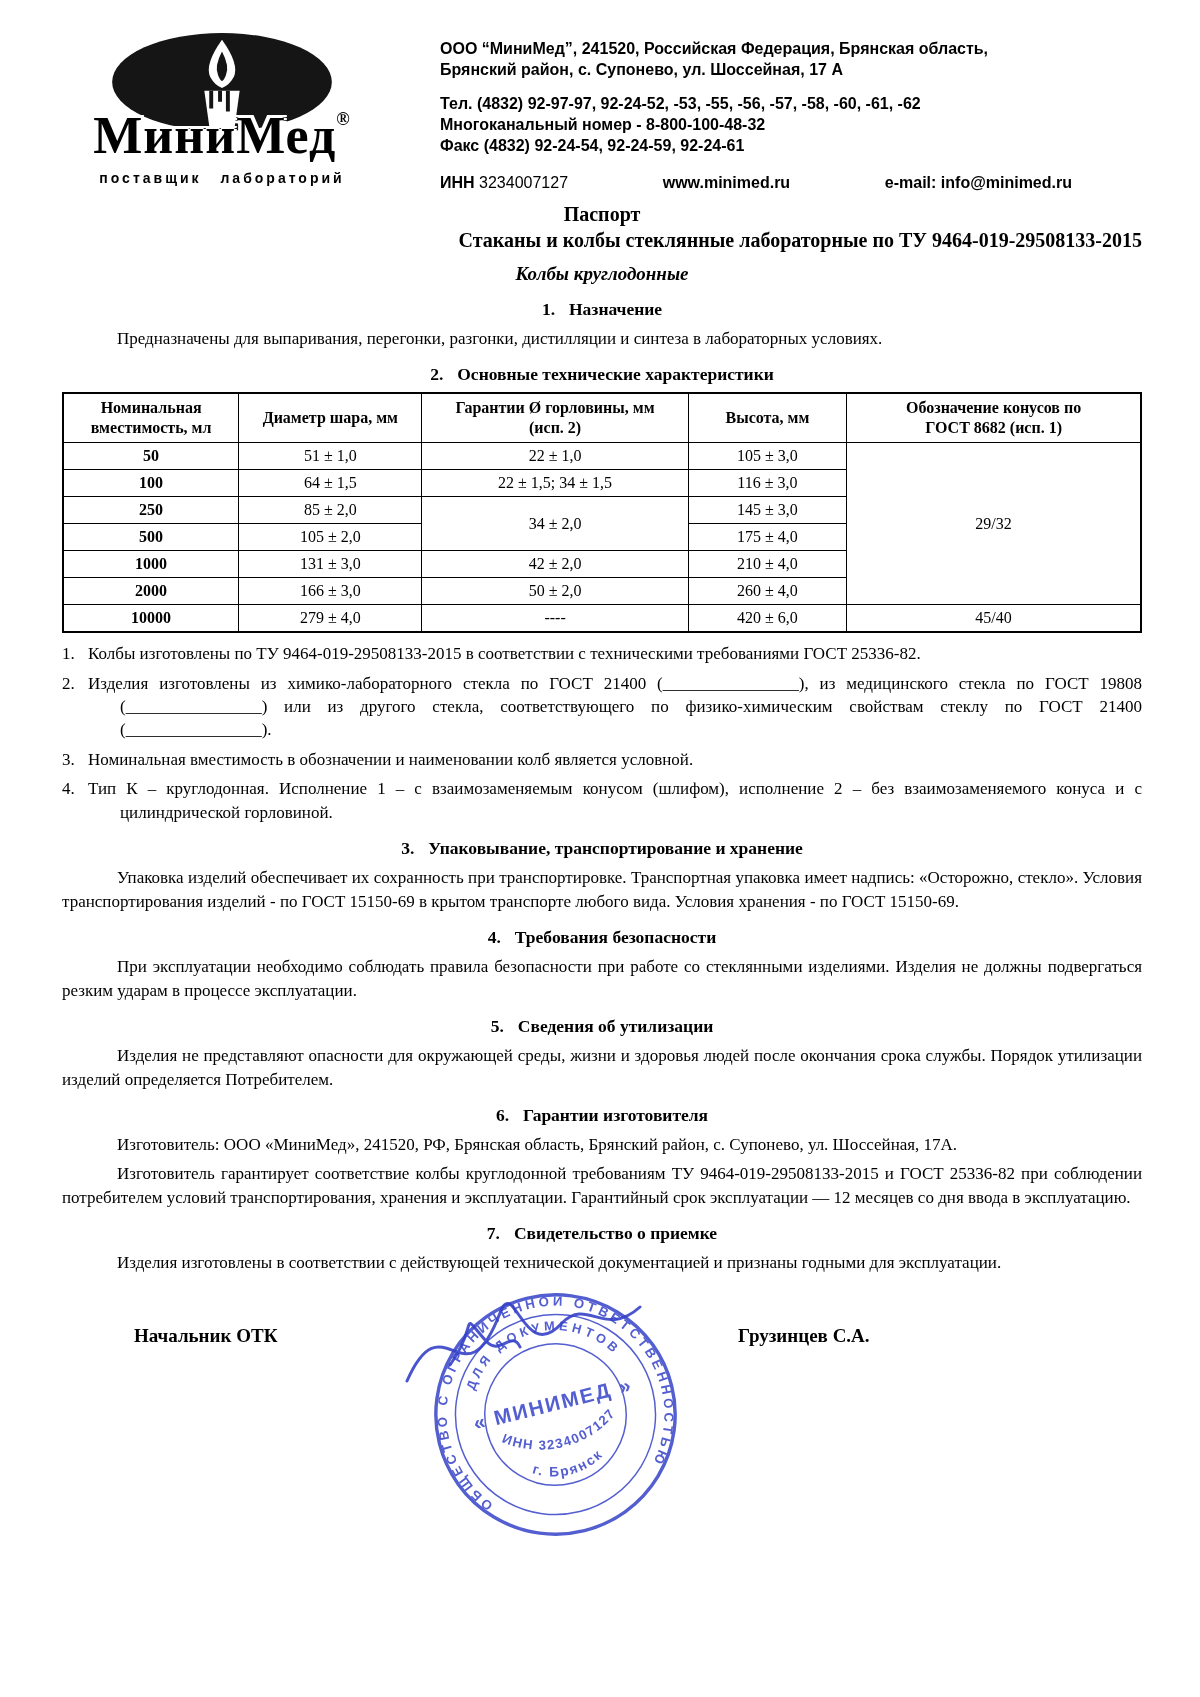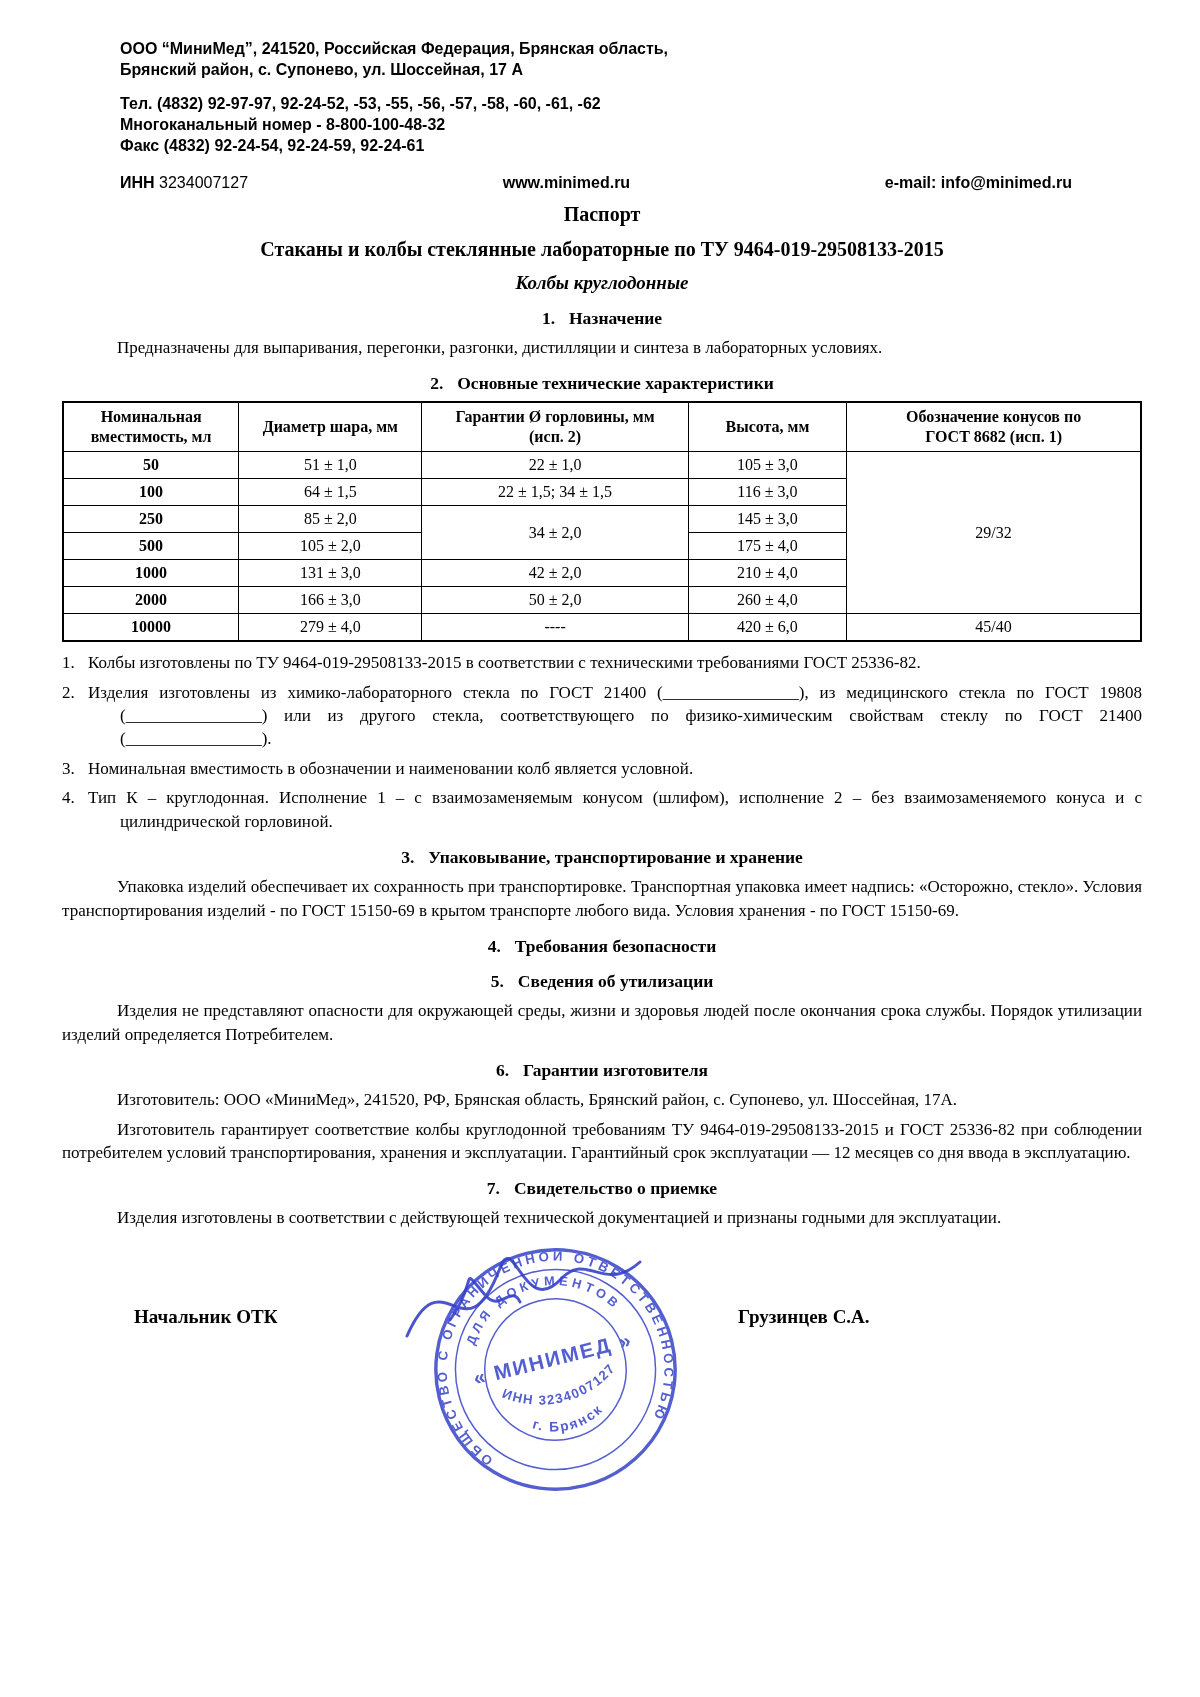--- a/index.html
+++ b/index.html
@@ -19,40 +19,40 @@
   .logo-reg{font-size:18px;vertical-align:28px;}
   .logo-tagline{font-family:"Liberation Sans","DejaVu Sans",sans-serif;font-weight:bold;font-size:14px;letter-spacing:3px;word-spacing:12px;margin-top:8px;}
   .contact{flex:1;padding-left:58px;padding-top:10px;font-family:"Liberation Sans","DejaVu Sans",sans-serif;font-weight:bold;font-size:16px;line-height:1.32;}
   .c-line{margin:0;}
   .c-gap{margin-top:13px;}
   .inn-row{display:flex;justify-content:space-between;margin-top:15px;padding-right:70px;}
   .inn-value{font-weight:normal;}
   .registration{text-align:right;margin:13px 126px 0 0;font-size:17.5px;}
   
   .t1{text-align:center;font-size:20px;font-weight:bold;margin:10px 0 0 0;}
-  .t2{text-align:center;font-size:20px;font-weight:bold;margin:12px 0 0 0;}
+  .t2{text-align:right;font-size:20px;font-weight:bold;margin:3px 0 0 0;}
   .t3{text-align:center;font-size:19px;font-weight:bold;font-style:italic;margin:11px 0 0 0;}
   .sec-head{display:flex;justify-content:center;gap:14px;font-weight:bold;font-size:17.5px;margin:14px 0 7px 0;}
   .body-p{font-size:17px;line-height:1.38;text-align:justify;text-indent:55px;margin:0;}
   .body-p + .body-p{margin-top:6px;}
   
   .spec-table{width:100%;border-collapse:collapse;margin-top:0;font-size:16px;border:2px solid #000;padding-left:43px;}
   .spec-table th,.spec-table td{border:1px solid #000;text-align:center;vertical-align:middle;padding:1px 4px;}
   .spec-table thead th{font-weight:bold;height:46px;line-height:1.25;}
   .spec-table tbody td{height:24px;}
   .thl:empty{display:none;}
   td.cap{font-weight:bold;}
   col.w1{width:16.3%;}col.w2{width:17%;}col.w3{width:24.7%;}col.w4{width:14.7%;}col.w5{width:27.3%;}
   
   .notes{margin-top:9px;}
   .note{font-size:17px;line-height:1.38;text-align:justify;padding-left:58px;text-indent:-58px;margin-top:6px;}
   .note-num{display:inline-block;width:26px;text-indent:0;}
   
   .sig-area{position:relative;margin-top:42px;height:235px;}
-  .sig-label{position:absolute;top:34px;font-weight:bold;font-size:19px;}
+  .sig-label{position:absolute;top:8px;font-weight:bold;font-size:19px;}
   .sig-left{left:72px;}
   .sig-right{left:676px;}
   .stamp{position:absolute;left:366px;top:-30px;width:255px;height:255px;opacity:.85;}
   .sig-sign{position:absolute;left:330px;top:-48px;width:270px;height:150px;opacity:.9;}
   .s-ring{fill:none;stroke:var(--stamp-ink,#3642c8);}
   .s-thick{stroke-width:3.5;}
   .s-thin{stroke-width:1.5;}
   .s-txt{fill:var(--stamp-ink,#3642c8);font-family:"Liberation Sans","DejaVu Sans",sans-serif;font-weight:bold;}
   .s-outer{font-size:13.5px;letter-spacing:3.5px;}
   .s-purpose{font-size:13px;letter-spacing:4px;}
@@ -60,20 +60,31 @@
   .s-inn{font-size:13.5px;letter-spacing:1.5px;}
   .s-city{font-size:14px;letter-spacing:2px;}
   .ink{stroke:var(--stamp-ink,#3642c8);fill:none;stroke-width:3;stroke-linecap:round;}
 </style>
 </head>
 <body>
 
 <div class="page">
 
   <div class="header-row">
+    <div class="logo">
+      <svg class="logo-oval" viewBox="0 0 230 104" aria-hidden="true">
+        <ellipse cx="115" cy="51" rx="112" ry="50" fill="#151515"></ellipse>
+        <path d="M115 8 Q 97 33 103 46 Q 108 55 115 57 Q 122 55 127 46 Q 133 33 115 8 Z" fill="#ffffff"></path>
+        <path d="M115 20 Q 107 35 111 44 Q 113 49 115 50 Q 117 49 119 44 Q 123 35 115 20 Z" fill="#151515"></path>
+        <path d="M97 60 L133 60 L128 96 L102 96 Z" fill="#ffffff"></path>
+        <path d="M104 60 L104 78 M113 60 L113 71 M121 60 L121 81" stroke="#151515" stroke-width="4" fill="none"></path>
+      </svg>
+      <div class="logo-word"><span>МиниМед</span><span class="logo-reg">®</span></div>
+      <div class="logo-tagline">поставщик лабораторий</div>
+    </div>
     <div class="contact">
       <p class="c-line">ООО “МиниМед”, 241520, Российская Федерация, Брянская область,</p>
       <p class="c-line">Брянский район, с. Супонево, ул. Шоссейная, 17 А</p>
       <p class="c-line c-gap">Тел. (4832) 92-97-97, 92-24-52, -53, -55, -56, -57, -58, -60, -61, -62</p>
       <p class="c-line">Многоканальный номер - 8-800-100-48-32</p>
       <p class="c-line">Факс (4832) 92-24-54, 92-24-59, 92-24-61</p>
       <div class="inn-row">
         <span><span>ИНН</span> <span class="inn-value">3234007127</span></span>
         <span>www.minimed.ru</span>
         <span>e-mail: info@minimed.ru</span>
@@ -184,20 +195,21 @@
   <div class="sec-head">
     <span>3.</span>
     <span>Упаковывание, транспортирование и хранение</span>
   </div>
   <p class="body-p">Упаковка изделий обеспечивает их сохранность при транспортировке. Транспортная упаковка имеет надпись: «Осторожно, стекло». Условия транспортирования изделий - по ГОСТ 15150-69 в крытом транспорте любого вида. Условия хранения - по ГОСТ 15150-69.</p>
 
   <div class="sec-head">
     <span>4.</span>
     <span>Требования безопасности</span>
   </div>
+  <p class="body-p">При эксплуатации необходимо соблюдать правила безопасности при работе со стеклянными изделиями. Изделия не должны подвергаться резким ударам в процессе эксплуатации.</p>
 
   <div class="sec-head">
     <span>5.</span>
     <span>Сведения об утилизации</span>
   </div>
   <p class="body-p">Изделия не представляют опасности для окружающей среды, жизни и здоровья людей после окончания срока службы. Порядок утилизации изделий определяется Потребителем.</p>
 
   <div class="sec-head">
     <span>6.</span>
     <span>Гарантии изготовителя</span>

